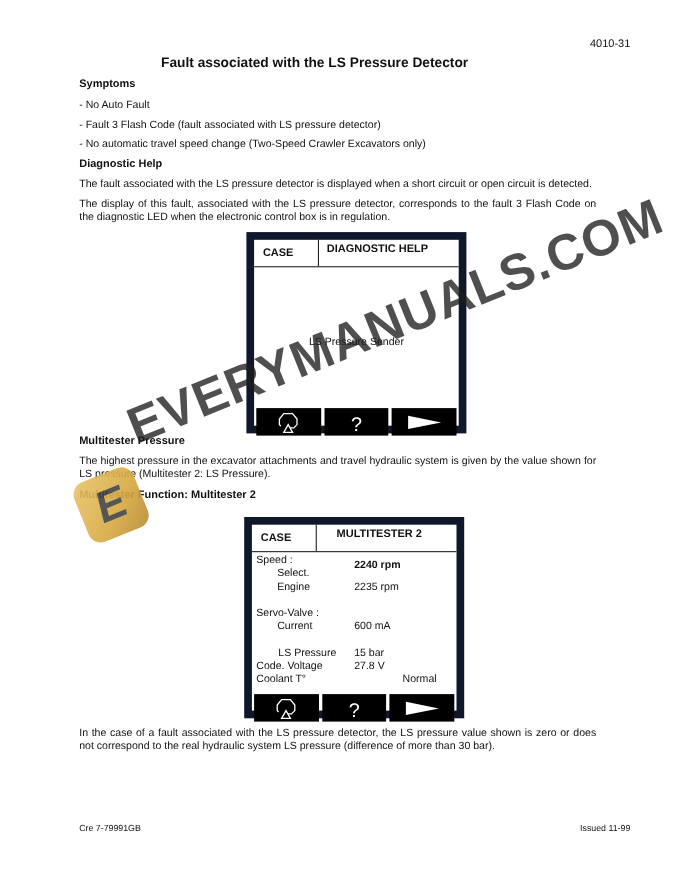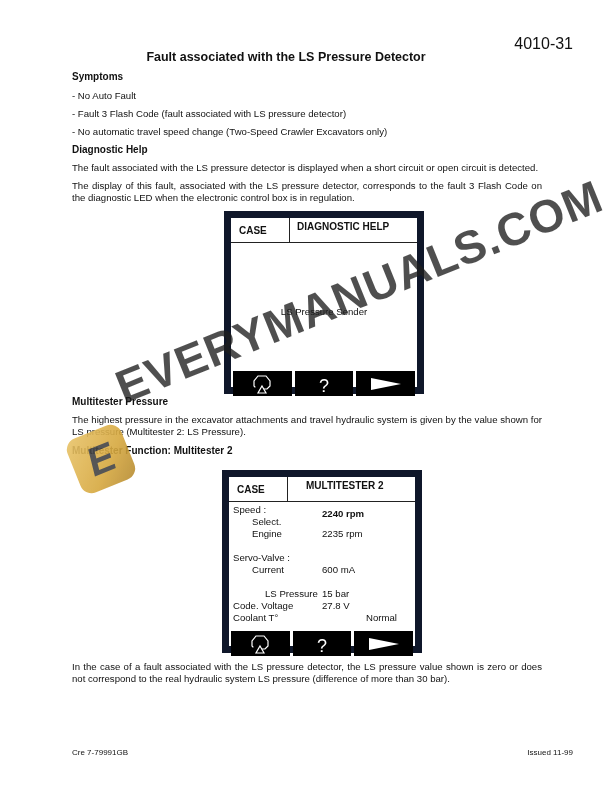--- a/index.html
+++ b/index.html
@@ -1,21 +1,21 @@
 <!DOCTYPE html>
 <html><head>
 <meta charset="utf-8">
 <style>
   html, body { margin: 0; padding: 0; background: #ffffff; }
   body {
     width: 612px; height: 792px; position: relative; overflow: hidden;
     font-family: "Liberation Sans", sans-serif; color: #111111;
   }
   .abs { position: absolute; }
-  .pageno { top: 35px; right: 39px; font-size: 16px; }
+  .pageno { top: 35px; right: 39px; font-size: 10px; }
   .title { top: 50px; left: 0; width: 572px; text-align: center; font-size: 12.5px; font-weight: bold; }
   .h { font-size: 10px; font-weight: bold; left: 72px; }
   .p { font-size: 9.6px; left: 72px; line-height: 12px; width: 470px; }
   .just { text-align: justify; text-align-last: left; }
 
   
   .screen {
     position: absolute; border: 7px solid #0f172a; background: #fff; box-sizing: border-box;
   }
   .screen .hdr { position: absolute; left: 0; right: 0; top: 0; border-bottom: 1px solid #222; }
@@ -100,21 +100,21 @@
   <div class="mt-row" style="left:4px; top:27px;">Speed :</div>
   <div class="mt-row" style="left:23px; top:39px;text-align:center;">Select.</div>
   <div class="mt-row" style="left:93px; top:31px;font-weight:bold;">2240 rpm</div>
   <div class="mt-row" style="left:23px; top:51px;">Engine</div>
   <div class="mt-row" style="left:93px; top:51px;">2235 rpm</div>
 
   <div class="mt-row" style="left:4px; top:75px;">Servo-Valve :</div>
   <div class="mt-row" style="left:23px; top:87px;">Current</div>
   <div class="mt-row" style="left:93px; top:87px;">600 mA</div>
 
-  <div class="mt-row" style="left:16px; top:111px;padding-left:20px;">LS Pressure</div>
+  <div class="mt-row" style="left:4px; top:111px;padding-left:20px;">LS Pressure</div>
   <div class="mt-row" style="left:93px; top:111px;text-align:center;">15 bar</div>
   <div class="mt-row" style="left:4px; top:123px;">Code. Voltage</div>
   <div class="mt-row" style="left:93px; top:123px;">27.8 V</div>
   <div class="mt-row" style="left:4px; top:135px;">Coolant T°</div>
   <div class="mt-row" style="left:93px; top:135px;padding-left:44px;">Normal</div>
 
   <div class="btns" style="top:154px;">
     <div class="btn">
       <svg width="22" height="22" viewBox="0 0 22 22">
         <polygon points="7,3 15,3 19,8 19,13 16,16 6,16 3,13 3,8" fill="none" stroke="#fff" stroke-width="1.2" stroke-dasharray="30 6"></polygon>

